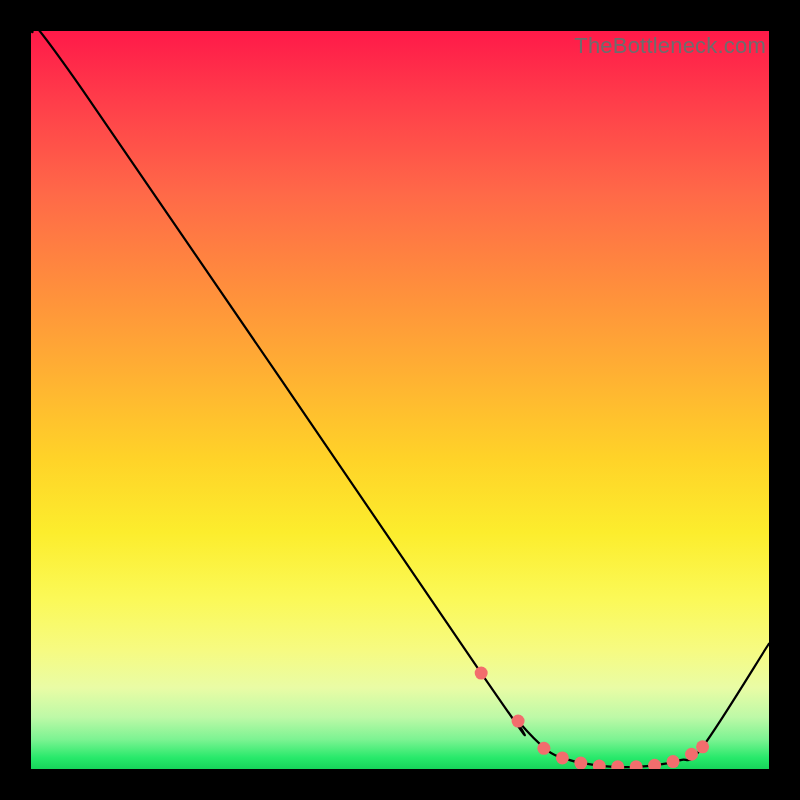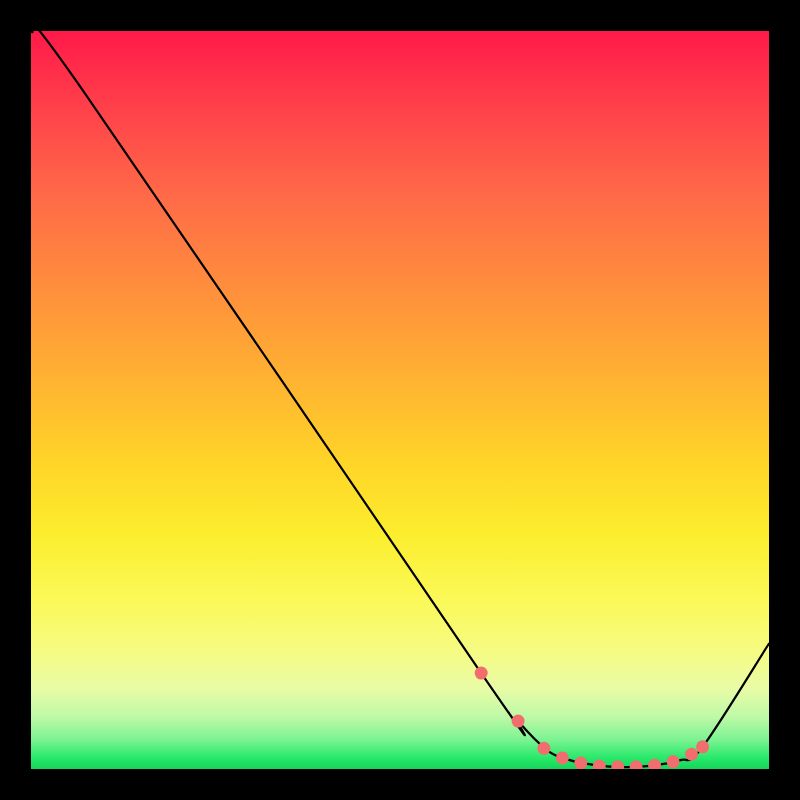--- a/index.html
+++ b/index.html
@@ -74,13 +74,14 @@
         <circle cx="549.81" cy="732.096" r="6.5" fill="#f26d6d" stroke="#c94f4f" stroke-width="0"></circle>
         <circle cx="568.26" cy="735.048" r="6.5" fill="#f26d6d" stroke="#c94f4f" stroke-width="0"></circle>
         <circle cx="586.71" cy="735.786" r="6.5" fill="#f26d6d" stroke="#c94f4f" stroke-width="0"></circle>
         <circle cx="605.16" cy="735.786" r="6.5" fill="#f26d6d" stroke="#c94f4f" stroke-width="0"></circle>
         <circle cx="623.61" cy="734.31" r="6.5" fill="#f26d6d" stroke="#c94f4f" stroke-width="0"></circle>
         <circle cx="642.06" cy="730.62" r="6.5" fill="#f26d6d" stroke="#c94f4f" stroke-width="0"></circle>
         <circle cx="660.51" cy="723.24" r="6.5" fill="#f26d6d" stroke="#c94f4f" stroke-width="0"></circle>
         <circle cx="671.58" cy="715.86" r="6.5" fill="#f26d6d" stroke="#c94f4f" stroke-width="0"></circle>
       </svg>
   </div>
+  <div class="watermark">TheBottleneck.com</div>
 </div>
 
 </body></html>

